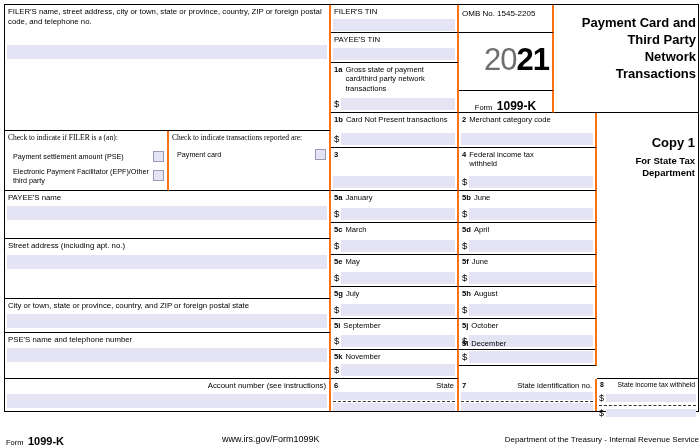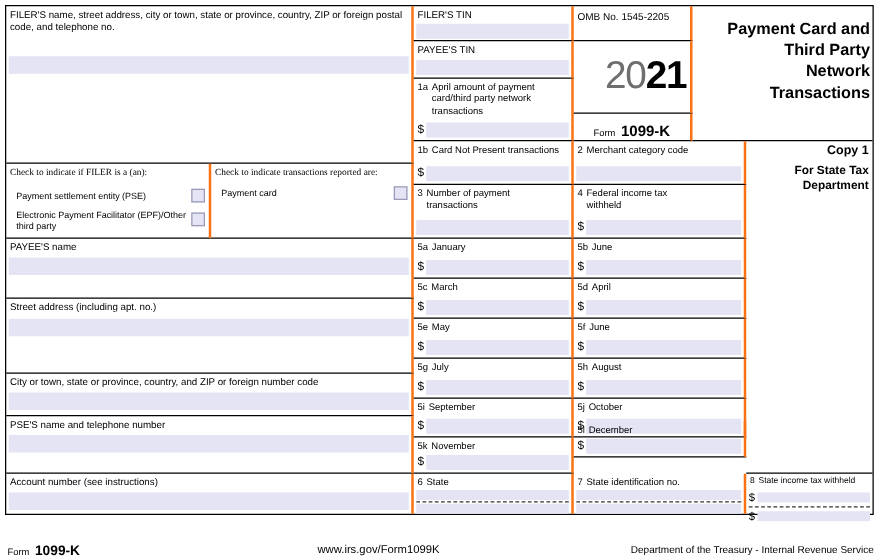--- a/index.html
+++ b/index.html
@@ -5,25 +5,25 @@
   * { margin:0; padding:0; box-sizing:border-box; }
   html,body { width:700px; height:448px; background:#fff; color:#000;
     font-family:"Liberation Sans", sans-serif; position:relative; overflow:hidden; }
 
   .form { position:absolute; left:4px; top:4px; width:695px; height:408px;
     border:1px solid #000; background:#fff; }
 
   .cell { position:absolute; border-right:2px solid #f97316; border-bottom:1px solid #000;
     padding:2px 3px; }
   .no-br { border-right:none; }
-  .no-bb { border-bottom:none; }
+  .no-bb { border-bottom:none;text-align:right; }
 
   .lbl { font-size:7.8px; line-height:1.25; }
   .numlbl { display:flex; font-size:7.6px; line-height:1.25; }
-  .numlbl .bnum { font-weight:normal; margin-right:3px; }
+  .numlbl .bnum { font-weight:bold; margin-right:3px; }
   .numlbl .btxt { flex:1; }
   .tiny { font-size:6.8px; }
 
   .fillband { background:#e4e4f5; display:block; }
   .band-abs { position:absolute; left:2px; right:2px; height:12px; }
   .grow { flex:1; }
 
   .dollar-row { position:absolute; left:3px; right:2px; bottom:2px; display:flex; align-items:center; }
   .dollar { font-size:9.5px; margin-right:2px; line-height:12px; }
   .dollar-row .fillband { height:12px; }
@@ -45,45 +45,45 @@
   .omb { font-size:8px; margin-top:2px; }
   .year { text-align:right; margin-top:9px; font-size:31px; letter-spacing:-1px; line-height:1; }
   .y-pre { color:#6e6e6e; font-weight:400; }
   .y-suf { color:#000; font-weight:700; }
   .formid { text-align:center; margin-top:3px; }
   .formid .fw { font-size:7.5px; }
   .formid .fn { font-size:12px; font-weight:bold; }
 
   .title { font-weight:bold; font-size:13px; line-height:17px; text-align:right;
     padding:9px 2px 0 20px; }
-  .copy1 { font-weight:bold; font-size:10px; text-align:right; margin-top:0; }
+  .copy1 { font-weight:bold; font-size:13px; text-align:right; margin-top:20px; }
   .copysub { font-weight:bold; font-size:9.5px; text-align:right; margin-top:5px;
     line-height:1.3; padding-left:14px; }
 
   .footer { position:absolute; left:4px; top:430px; width:695px; height:16px; }
   .f-form { position:absolute; left:2px; top:1px; }
   .f-form .fw2 { font-size:7.5px; }
   .f-form .fn2 { font-size:11px; font-weight:bold; }
-  .f-url { position:absolute; left:218px; top:4px; font-size:9px;margin-left:32px; }
+  .f-url { position:absolute; left:218px; top:4px; font-size:9px; }
   .f-agency { position:absolute; right:0; top:5px; font-size:8px;padding-left:40px; }
 </style>
 </head>
 <body>
 
 <div class="form">
 
   <div class="cell" style="left:0;top:0;width:326px;height:126px">
     <div class="lbl">FILER'S name, street address, city or town, state or province, country, ZIP or foreign postal code, and telephone no.</div>
     <span class="fillband" style="position:absolute;left:2px;right:2px;top:40px;height:14px"></span>
   </div>
 
   <div class="cell" style="left:0;top:126px;width:164px;height:60px">
     <div class="grouplabel">Check to indicate if FILER is a (an):</div>
     <div class="opt" style="margin-top:8px">
-      <span class="optlabel">Payment settlement entity (PSE)</span>
+      <span class="optlabel">Payment settlement amount (PSE)</span>
       <span class="checkbox"></span>
     </div>
     <div class="opt" style="margin-top:5px">
       <span class="optlabel">Electronic Payment Facilitator (EPF)/Other third party</span>
       <span class="checkbox"></span>
     </div>
   </div>
 
   <div class="cell" style="left:164px;top:126px;width:162px;height:60px">
     <div class="grouplabel">Check to indicate transactions reported are:</div>
@@ -97,21 +97,21 @@
     <div class="lbl">Street address (including apt. no.)</div>
     <span class="fillband" style="position:absolute;left:2px;right:2px;top:16px;height:14px"></span>
   </div>
 
   <div class="cell" style="left:0;top:186px;width:326px;height:48px">
     <div class="lbl">PAYEE'S name</div>
     <span class="fillband" style="position:absolute;left:2px;right:2px;top:15px;height:14px"></span>
   </div>
 
   <div class="cell" style="left:0;top:294px;width:326px;height:34px">
-    <div class="lbl">City or town, state or province, country, and ZIP or foreign number code</div>
+    <div class="lbl">City or town, state or province, country, and ZIP or foreign postal state</div>
     <span class="fillband" style="position:absolute;left:2px;right:2px;top:15px;height:14px"></span>
   </div>
 
   <div class="cell" style="left:0;top:328px;width:326px;height:46px">
     <div class="lbl">PSE'S name and telephone number</div>
     <span class="fillband" style="position:absolute;left:2px;right:2px;top:15px;height:14px"></span>
   </div>
 
   <div class="cell no-bb" style="left:0;top:374px;width:326px;height:32px">
     <div class="lbl">Account number (see instructions)</div>
@@ -124,21 +124,21 @@
   </div>
 
   <div class="cell" style="left:326px;top:28px;width:128px;height:30px">
     <div class="lbl">PAYEE'S TIN</div>
     <span class="fillband band-abs" style="bottom:2px"></span>
   </div>
 
   <div class="cell" style="left:326px;top:58px;width:128px;height:50px">
     <div class="numlbl">
       <span class="bnum">1a</span>
-      <span class="btxt">April amount of payment card/third party network transactions</span>
+      <span class="btxt">Gross state of payment card/third party network transactions</span>
     </div>
     <div class="dollar-row">
       <span class="dollar">$</span>
       <span class="fillband grow"></span>
     </div>
   </div>
 
   <div class="cell" style="left:326px;top:108px;width:128px;height:35px">
     <div class="numlbl">
       <span class="bnum">1b</span>
@@ -146,21 +146,20 @@
     </div>
     <div class="dollar-row">
       <span class="dollar">$</span>
       <span class="fillband grow"></span>
     </div>
   </div>
 
   <div class="cell" style="left:326px;top:143px;width:128px;height:43px">
     <div class="numlbl">
       <span class="bnum">3</span>
-      <span class="btxt" style="max-width:80px">Number of payment transactions</span>
     </div>
     <span class="fillband band-abs" style="bottom:2px"></span>
   </div>
 
   <div class="cell" style="left:326px;top:186px;width:128px;height:32px">
     <div class="numlbl">
       <span class="bnum">5a</span>
       <span class="btxt">January</span>
     </div>
     <div class="dollar-row">

